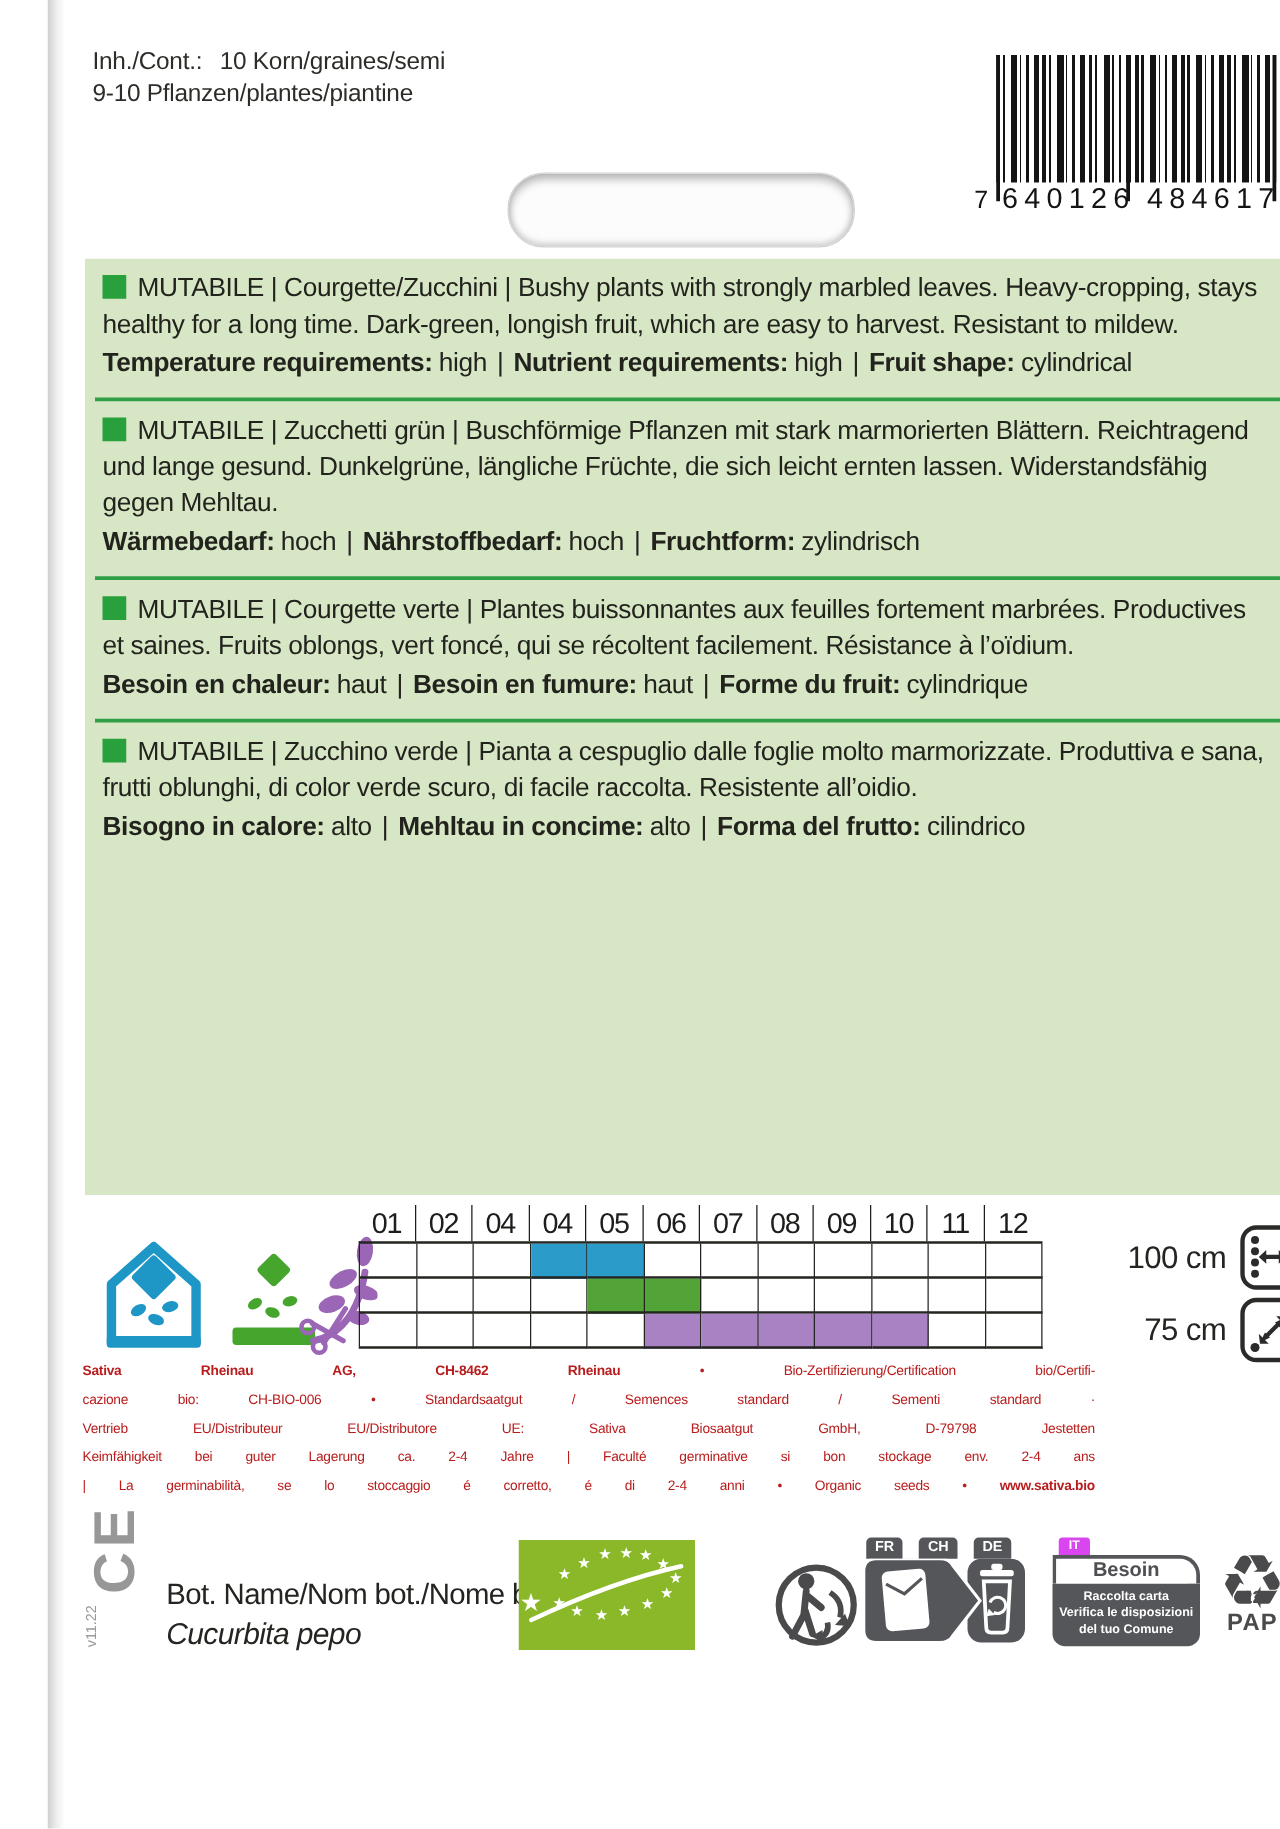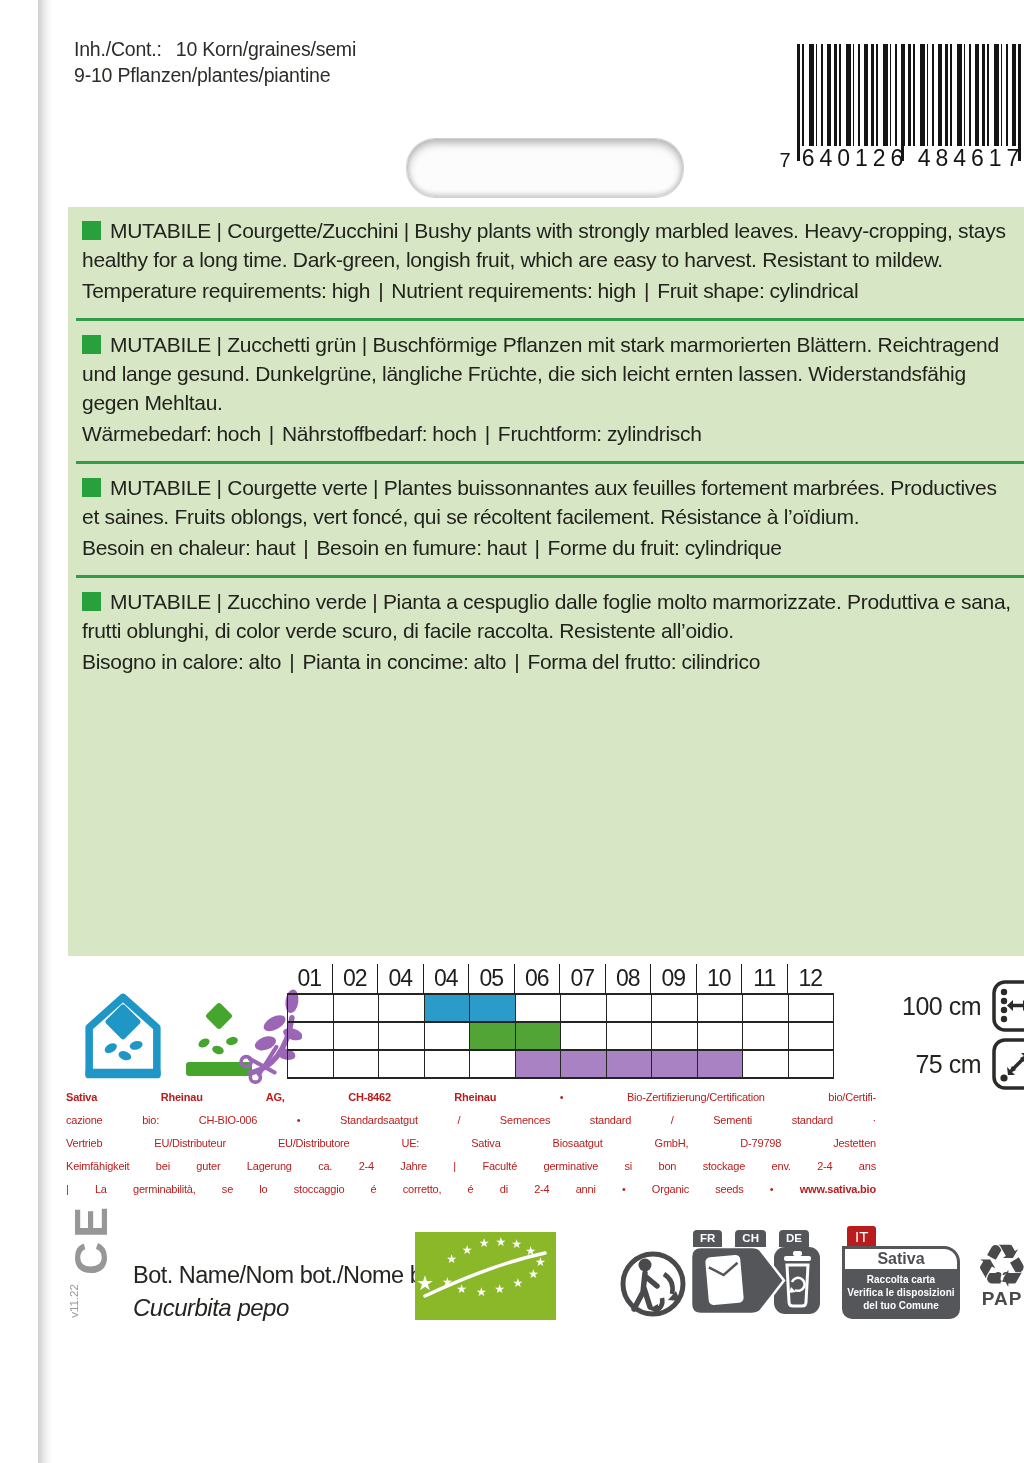--- a/index.html
+++ b/index.html
@@ -30,21 +30,21 @@
              background:#fcfcfc;border:1px solid #d2d2d2;
              box-shadow:inset 0 4px 8px rgba(0,0,0,.30),inset 0 -3px 5px rgba(0,0,0,.14);}
 
   
   .panel{position:absolute;left:30px;top:207px;width:964px;height:749px;background:#d7e7c5;}
   .desc{padding:10px 14px 12px;font-size:21px;line-height:1.38;letter-spacing:-0.3px;color:#23231e;}
   .desc p{margin:0;}
   .desc .specs{margin-top:2px;}
   .sq{display:inline-block;width:19px;height:19px;background:#28a03c;margin-right:9px;
       vertical-align:-2px;}
-  .specs b{font-weight:400;}
+  .specs b{font-weight:700;}
   .specs .v{margin-left:5px;}
   .specs .pipe{margin:0 8px;}
   .rule{height:3px;background:#2f9e47;margin:0 8px;}
 
   
   .cal-head{position:absolute;left:249px;top:964px;width:546px;height:29px;display:grid;
             grid-template-columns:repeat(12,1fr);}
   .cal-m{display:flex;align-items:center;justify-content:center;font-size:23px;
          letter-spacing:-1px;color:#1d1d1b;border-right:1.5px solid #1d1d1b;}
   .cal-m:last-child{border-right:none;}
@@ -82,22 +82,22 @@
   .eu-logo svg{position:absolute;left:0;top:0;}
   .star{position:absolute;color:#fff;transform:translate(-50%,-50%);line-height:1;}
   .star::before{content:"★";}
 
   .triman{position:absolute;left:580px;top:1240px;}
   .sorting{position:absolute;left:652px;top:1230px;width:130px;}
   .tabs{display:flex;gap:13px;margin-left:3px;}
   .tab{background:#55565a;color:#fff;font-weight:700;font-size:11.5px;padding:2px 7px 3px;
        border-radius:4px 4px 0 0;}
   .busta{position:absolute;left:804px;top:1226px;width:118px;}
-  .busta-tab{display:inline-block;margin-left:5px;background:#b91c1c;color:#fff;font-weight:400;
-             font-size:15px;padding:1.5px 8px;border-radius:3px 3px 0 0;}
+  .busta-tab{display:inline-block;margin-left:5px;background:#d946ef;color:#fff;font-weight:700;
+             font-size:10px;padding:1.5px 8px;border-radius:3px 3px 0 0;}
   .busta-top{background:#fff;border:3px solid #55565a;border-bottom:none;
              border-radius:0 16px 0 0;text-align:center;font-weight:700;font-size:16px;
              color:#4e4f52;padding:1px 0;}
   .busta-body{background:#55565a;color:#fff;font-weight:700;font-size:10px;line-height:1.32;
               text-align:center;padding:4px 2px 6px;border-radius:0 0 10px 10px;}
   .pap{position:absolute;left:926px;top:1236px;width:76px;text-align:center;color:#4a4a4c;}
   .pap-tri{font-size:60px;line-height:1;font-family:"DejaVu Sans",sans-serif;}
   .pap-tri::before{content:"♻";}
   .pap-code{position:absolute;top:33px;left:0;right:0;font-weight:700;font-size:14px;}
   .pap-mat{font-weight:700;font-size:19px;letter-spacing:1px;margin-top:-8px;}
@@ -145,21 +145,21 @@
     <div class="desc">
       <p class="body"><span class="sq"></span><span>MUTABILE | Courgette verte | Plantes buissonnantes aux feuilles fortement marbrées. Productives et saines. Fruits oblongs, vert foncé, qui se récoltent facilement. Résistance à l’oïdium.</span></p>
       <p class="specs">
         <b>Besoin en chaleur:</b><span class="v">haut</span><span class="pipe">|</span><b>Besoin en fumure:</b><span class="v">haut</span><span class="pipe">|</span><b>Forme du fruit:</b><span class="v">cylindrique</span>
       </p>
     </div>
     <div class="rule"></div>
     <div class="desc">
       <p class="body"><span class="sq"></span><span>MUTABILE | Zucchino verde | Pianta a cespuglio dalle foglie molto marmorizzate. Produttiva e sana, frutti oblunghi, di color verde scuro, di facile raccolta. Resistente all’oidio.</span></p>
       <p class="specs">
-        <b>Bisogno in calore:</b><span class="v">alto</span><span class="pipe">|</span><b>Pianta in concime:</b><span class="v">alto</span><span class="pipe">|</span><b>Forma del frutto:</b><span class="v">cilindrico</span>
+        <b>Bisogno in calore:</b><span class="v">alto</span><span class="pipe">|</span><b>Mehltau in concime:</b><span class="v">alto</span><span class="pipe">|</span><b>Forma del frutto:</b><span class="v">cilindrico</span>
       </p>
     </div>
   </section>
 
   <svg class="sow-icon" style="left:38px;top:988px" width="94" height="94" viewBox="0 0 100 100">
     <path d="M14,93 L14,42 L50,10 L86,42 L86,93" fill="none" stroke="#1e96c6" stroke-width="8" stroke-linejoin="round"></path>
     <rect x="10" y="86" width="80" height="10" rx="3" fill="#1e96c6"></rect>
     <rect x="36" y="22" width="28" height="28" rx="3" transform="rotate(45 50 36)" fill="#1e96c6"></rect>
     <ellipse cx="37" cy="64" rx="7" ry="4.5" transform="rotate(-30 37 64)" fill="#1e96c6"></ellipse>
     <ellipse cx="52" cy="72" rx="7" ry="4.5" transform="rotate(20 52 72)" fill="#1e96c6"></ellipse>
@@ -334,21 +334,21 @@
       <rect x="103" y="4" width="9" height="5" rx="2" fill="#fff"></rect>
       <rect x="94" y="9" width="27" height="5" rx="2" fill="#fff"></rect>
       <path d="M97,18 H118 L116,55 Q116,59 112,59 H103 Q99,59 99,55 Z" fill="none" stroke="#fff" stroke-width="3"></path>
       <path d="M102,35 a6.5,6.5 0 1 1 3,8" stroke="#fff" stroke-width="2.5" fill="none"></path>
       <path d="M101,40 L106,45 L99,46 Z" fill="#fff"></path>
     </svg>
   </div>
 
   <div class="busta">
     <span class="busta-tab">IT</span>
-    <div class="busta-top">Sativa</div>
+    <div class="busta-top">Besoin</div>
     <div class="busta-body">
       <div>Raccolta carta</div>
       <div>Verifica le disposizioni</div>
       <div>del tuo Comune</div>
     </div>
   </div>
 
   <div class="pap">
     <div class="pap-tri"></div>
     <div class="pap-code">22</div>

